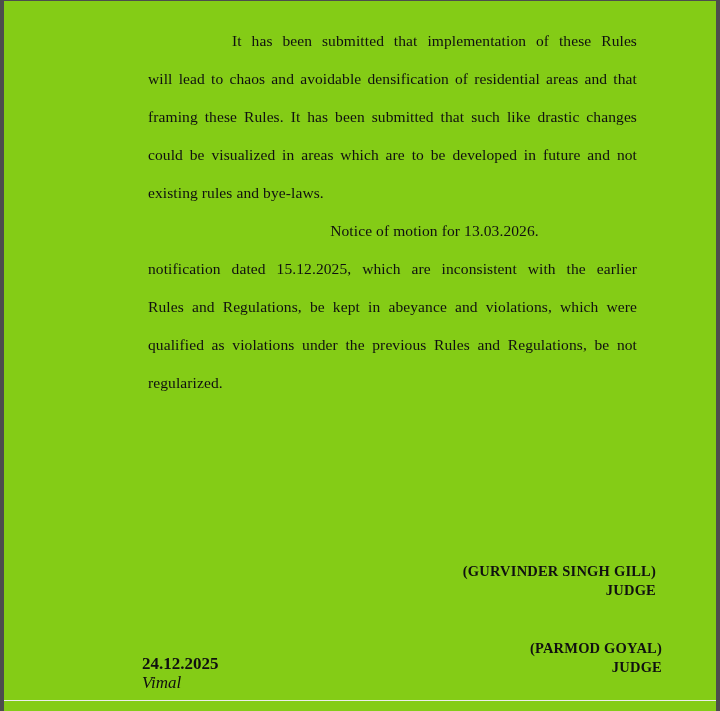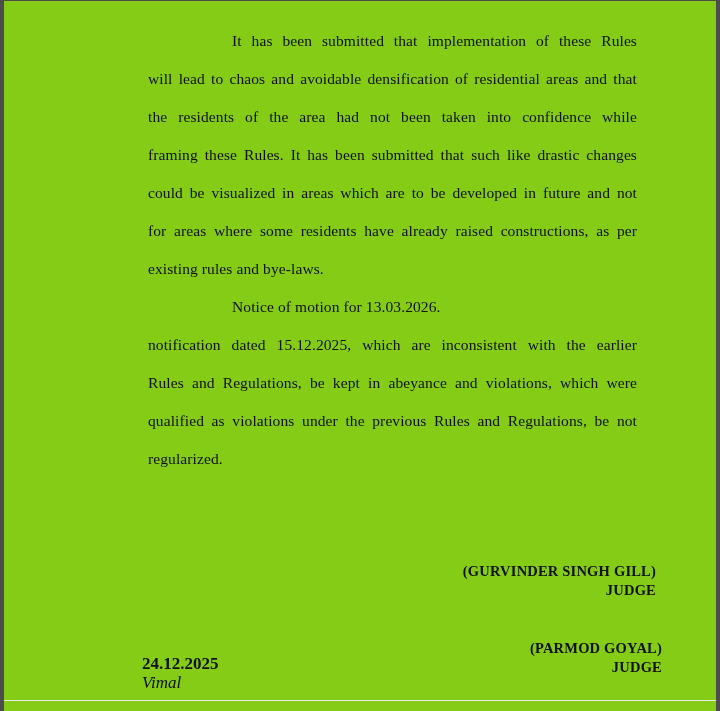--- a/index.html
+++ b/index.html
@@ -51,20 +51,21 @@
   .body-text .line {
     white-space: normal;
     text-align: left;
   }
   .body-text .line.just {
     text-align: justify;
     text-align-last: justify;
   }
   .body-text .line.ind {
     text-indent: 84px;
+    text-align: center;
   }
   
   .sig-block {
     position: absolute;
     width: 290px;
     text-align: right;
     font-weight: bold;
     font-size: 14.5px;
     line-height: 18.5px;
     letter-spacing: 0.2px;
@@ -89,24 +90,22 @@
 
   <div class="edge-bar-left" style="background: rgb(77, 77, 77);"></div>
   <div class="edge-bar-right" style="background: rgb(77, 77, 77);"></div>
   <div class="edge-line-top" style="background: rgb(77, 77, 77);"></div>
   <div class="scan-artifact-line"></div>
 
   <div class="body-text">
 
   <div class="line just ind">It has been submitted that implementation of these Rules</div>
       <div class="line just">will lead to chaos and avoidable densification of residential areas and that</div>
-      <div class="line just">the residents of the area had not been taken into confidence while</div>
       <div class="line just">framing these Rules.  It has been submitted that such like drastic changes</div>
       <div class="line just">could be visualized in areas which are to be developed in future and not</div>
-      <div class="line just">for areas where some residents have already raised constructions, as per</div>
       <div class="line">existing rules and bye-laws.</div>
       <div class="line ind">Notice of motion for 13.03.2026.</div>
       <div class="line just">notification dated 15.12.2025, which are inconsistent with the earlier</div>
       <div class="line just">Rules and Regulations, be kept in abeyance and violations, which were</div>
       <div class="line just">qualified as violations under the previous Rules and Regulations, be not</div>
       <div class="line">regularized.</div>
     </div>
 
   <div class="sig-block sig-block-1">
     <div>(GURVINDER SINGH GILL)</div>

